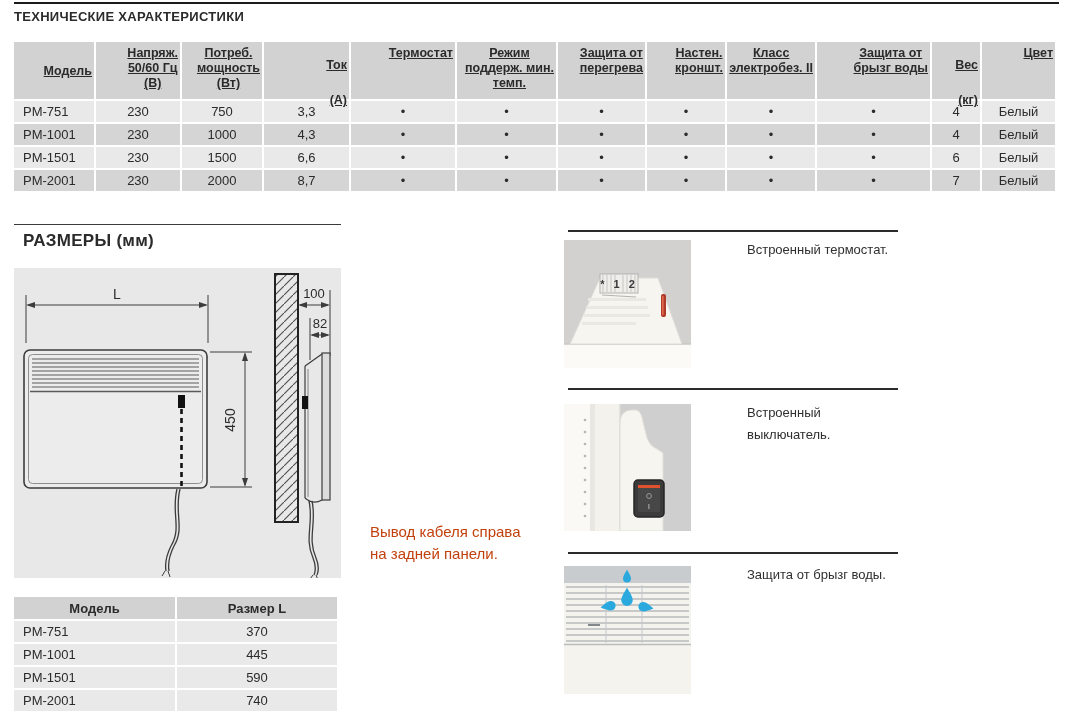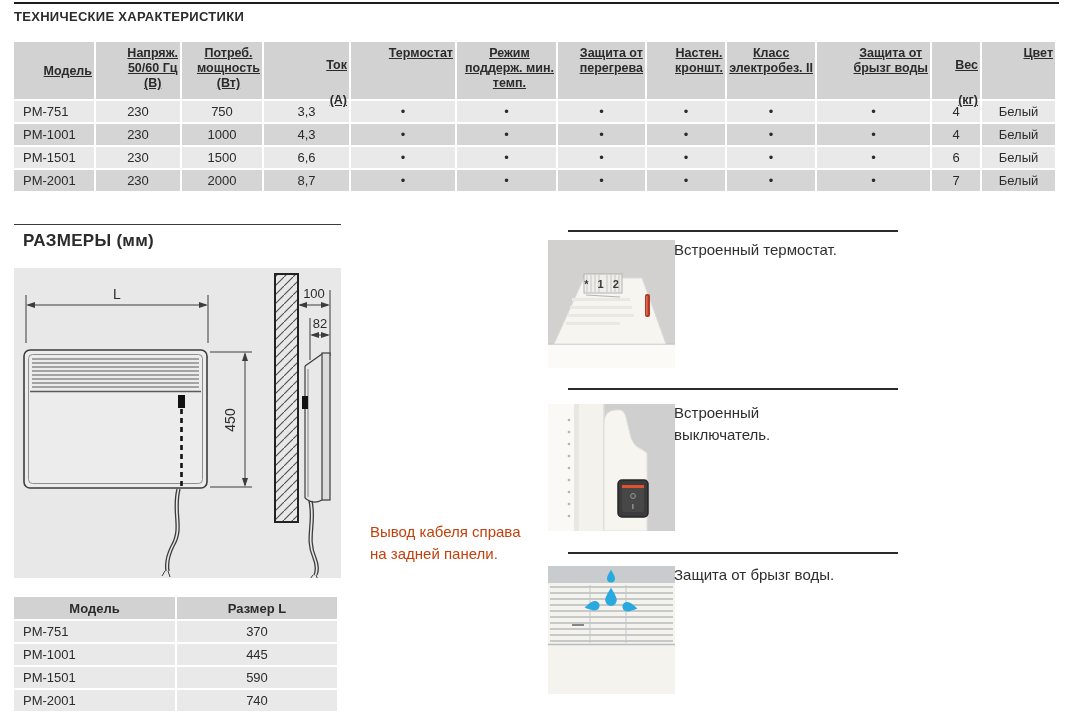--- a/index.html
+++ b/index.html
@@ -43,22 +43,22 @@
   }
   table.sizes td{background:#e9e9e9;font-size:13px;height:21px;line-height:21px;padding:0 2px;}
   table.sizes td.model{text-align:left;padding-left:9px;}
   table.sizes td.val{text-align:center;}
 
   
   .cable-note{left:370px;top:521px;font-size:15px;line-height:22px;color:#c2410c;}
 
   
   .feat-rule{left:568px;width:330px;height:2px;background:#2b2b2b;}
-  .feat-img{left:548px;width:116px;}
-  .feature-caption{left:674px;font-size:15px;line-height:22px;color:#2f2f2f;}
+  .feat-img{left:564px;width:116px;}
+  .feature-caption{left:747px;font-size:13px;line-height:22px;color:#2f2f2f;}
 
   svg{display:block;}
 </style>
 </head>
 <body>
 
 <div class="abs top-rule"></div>
 <div class="abs page-title">ТЕХНИЧЕСКИЕ ХАРАКТЕРИСТИКИ</div>
 
 <div class="abs spec-table-wrap">

